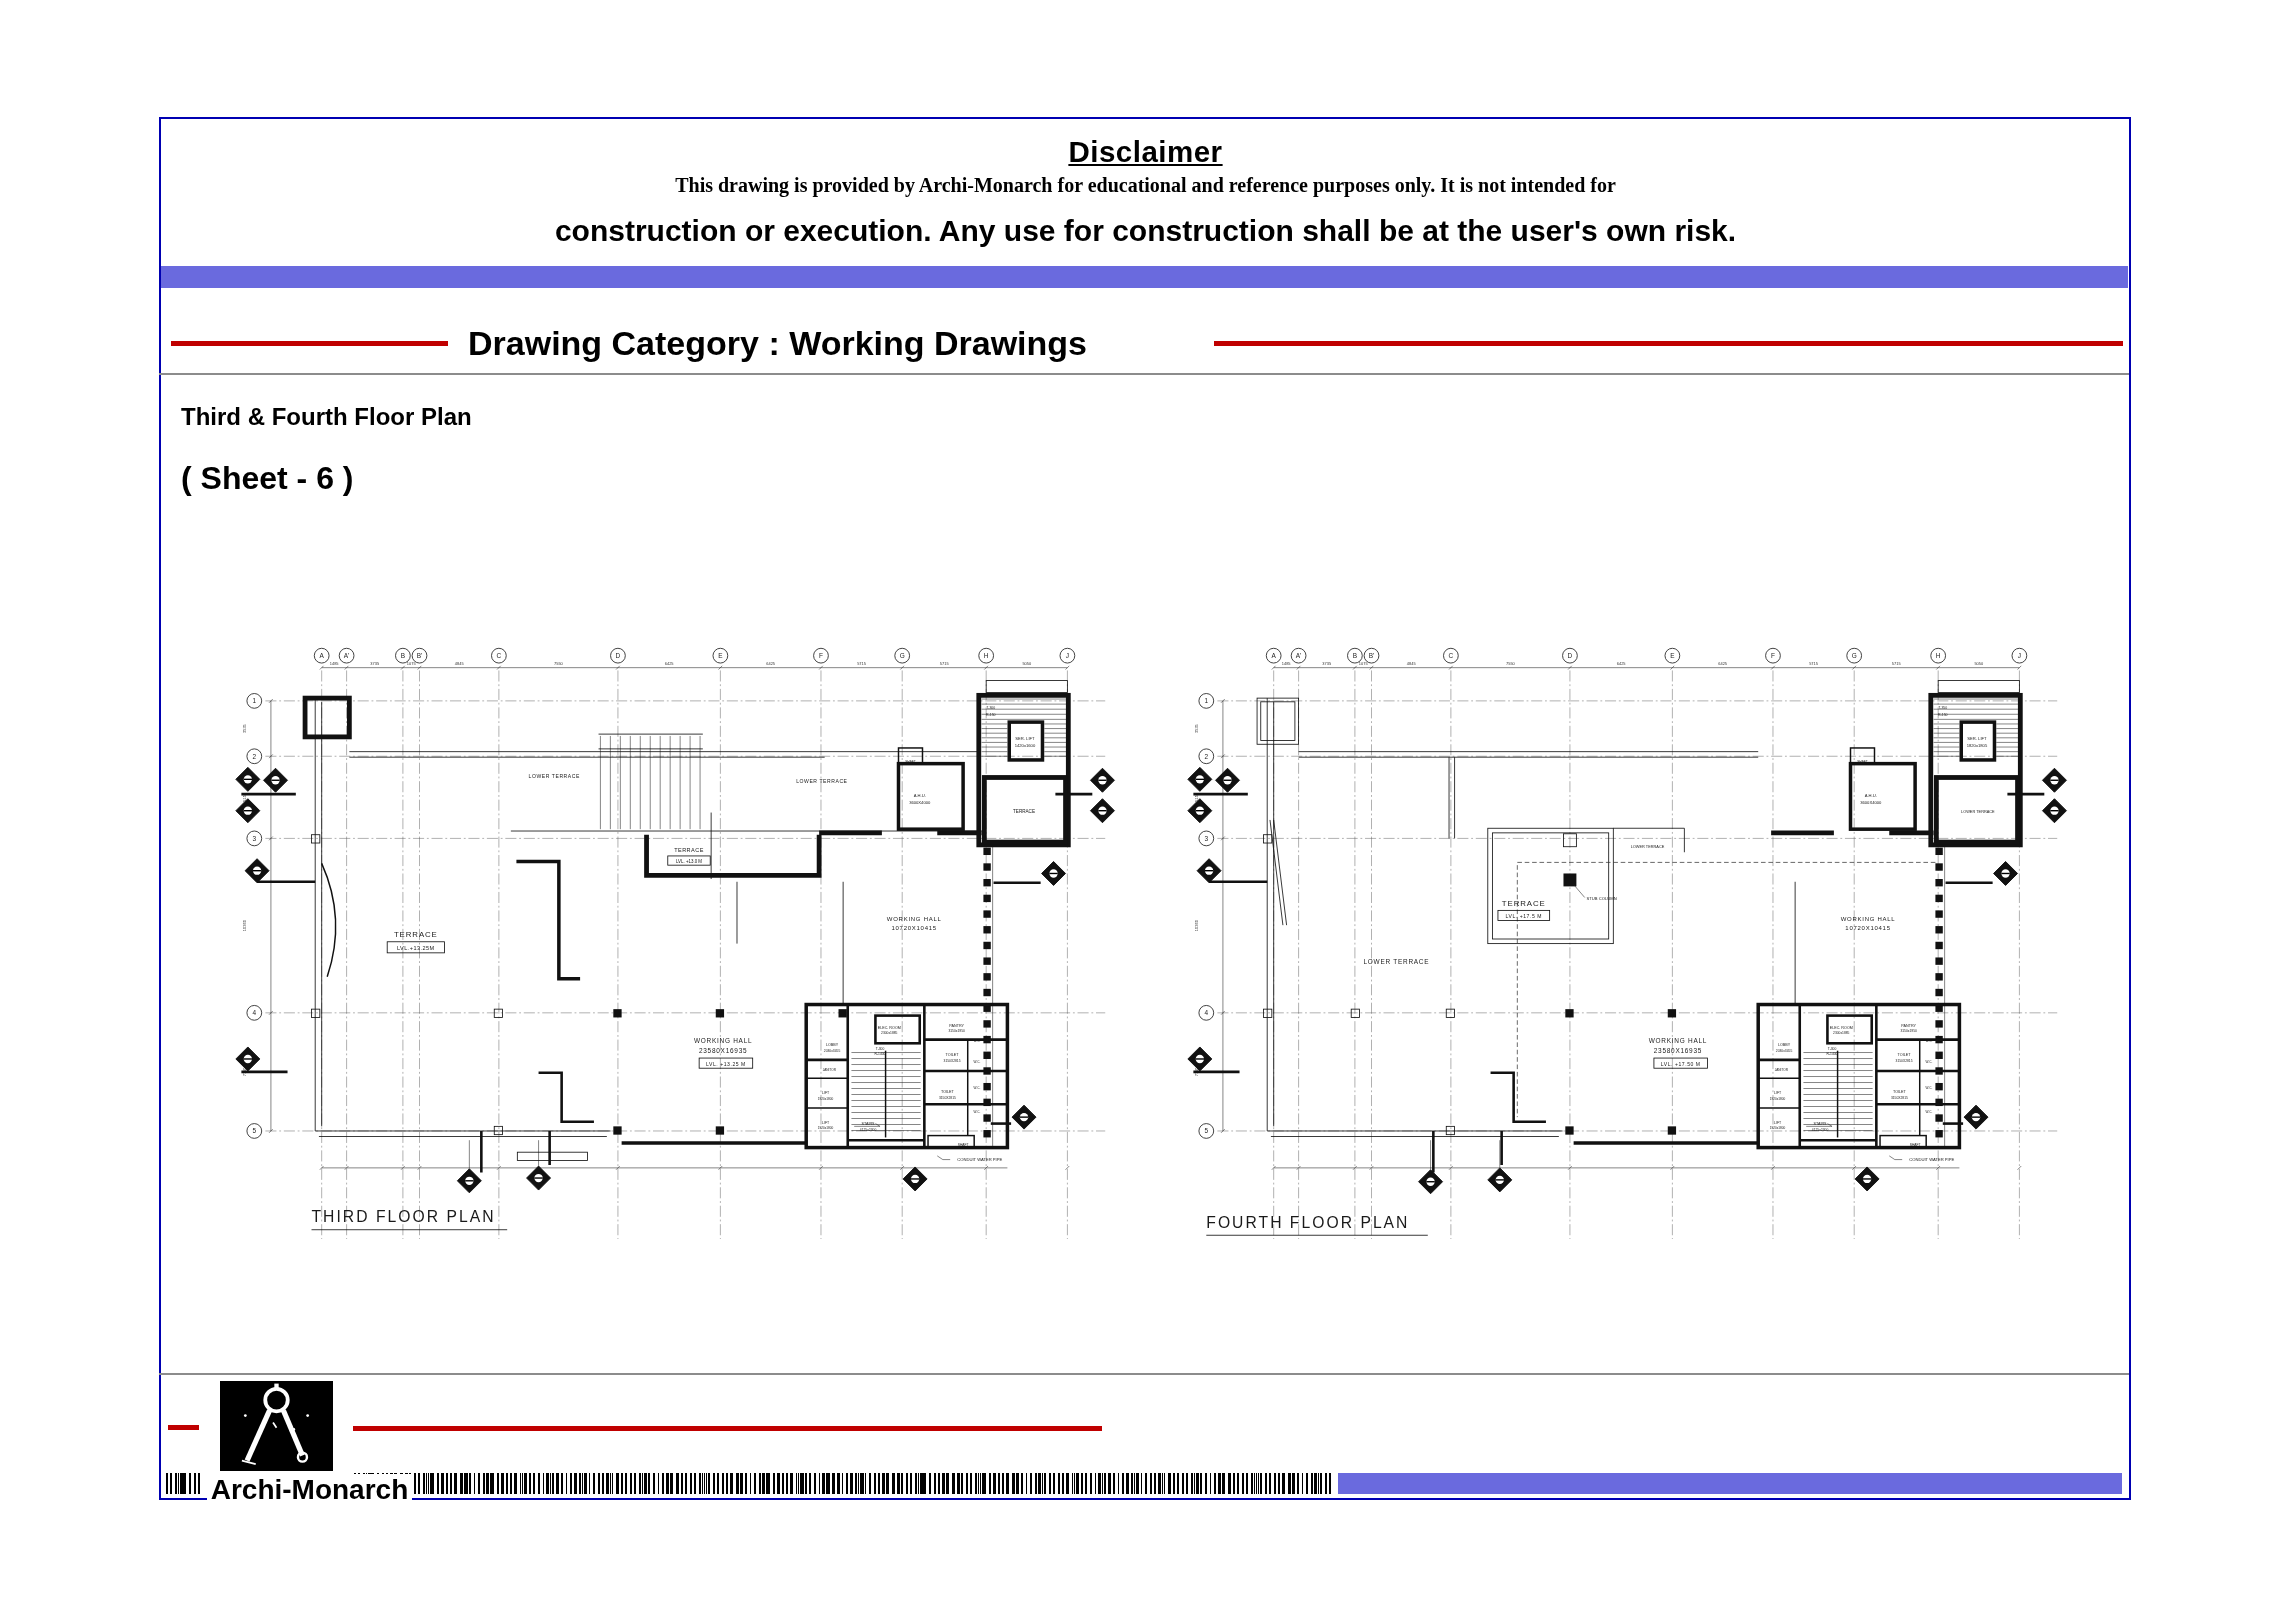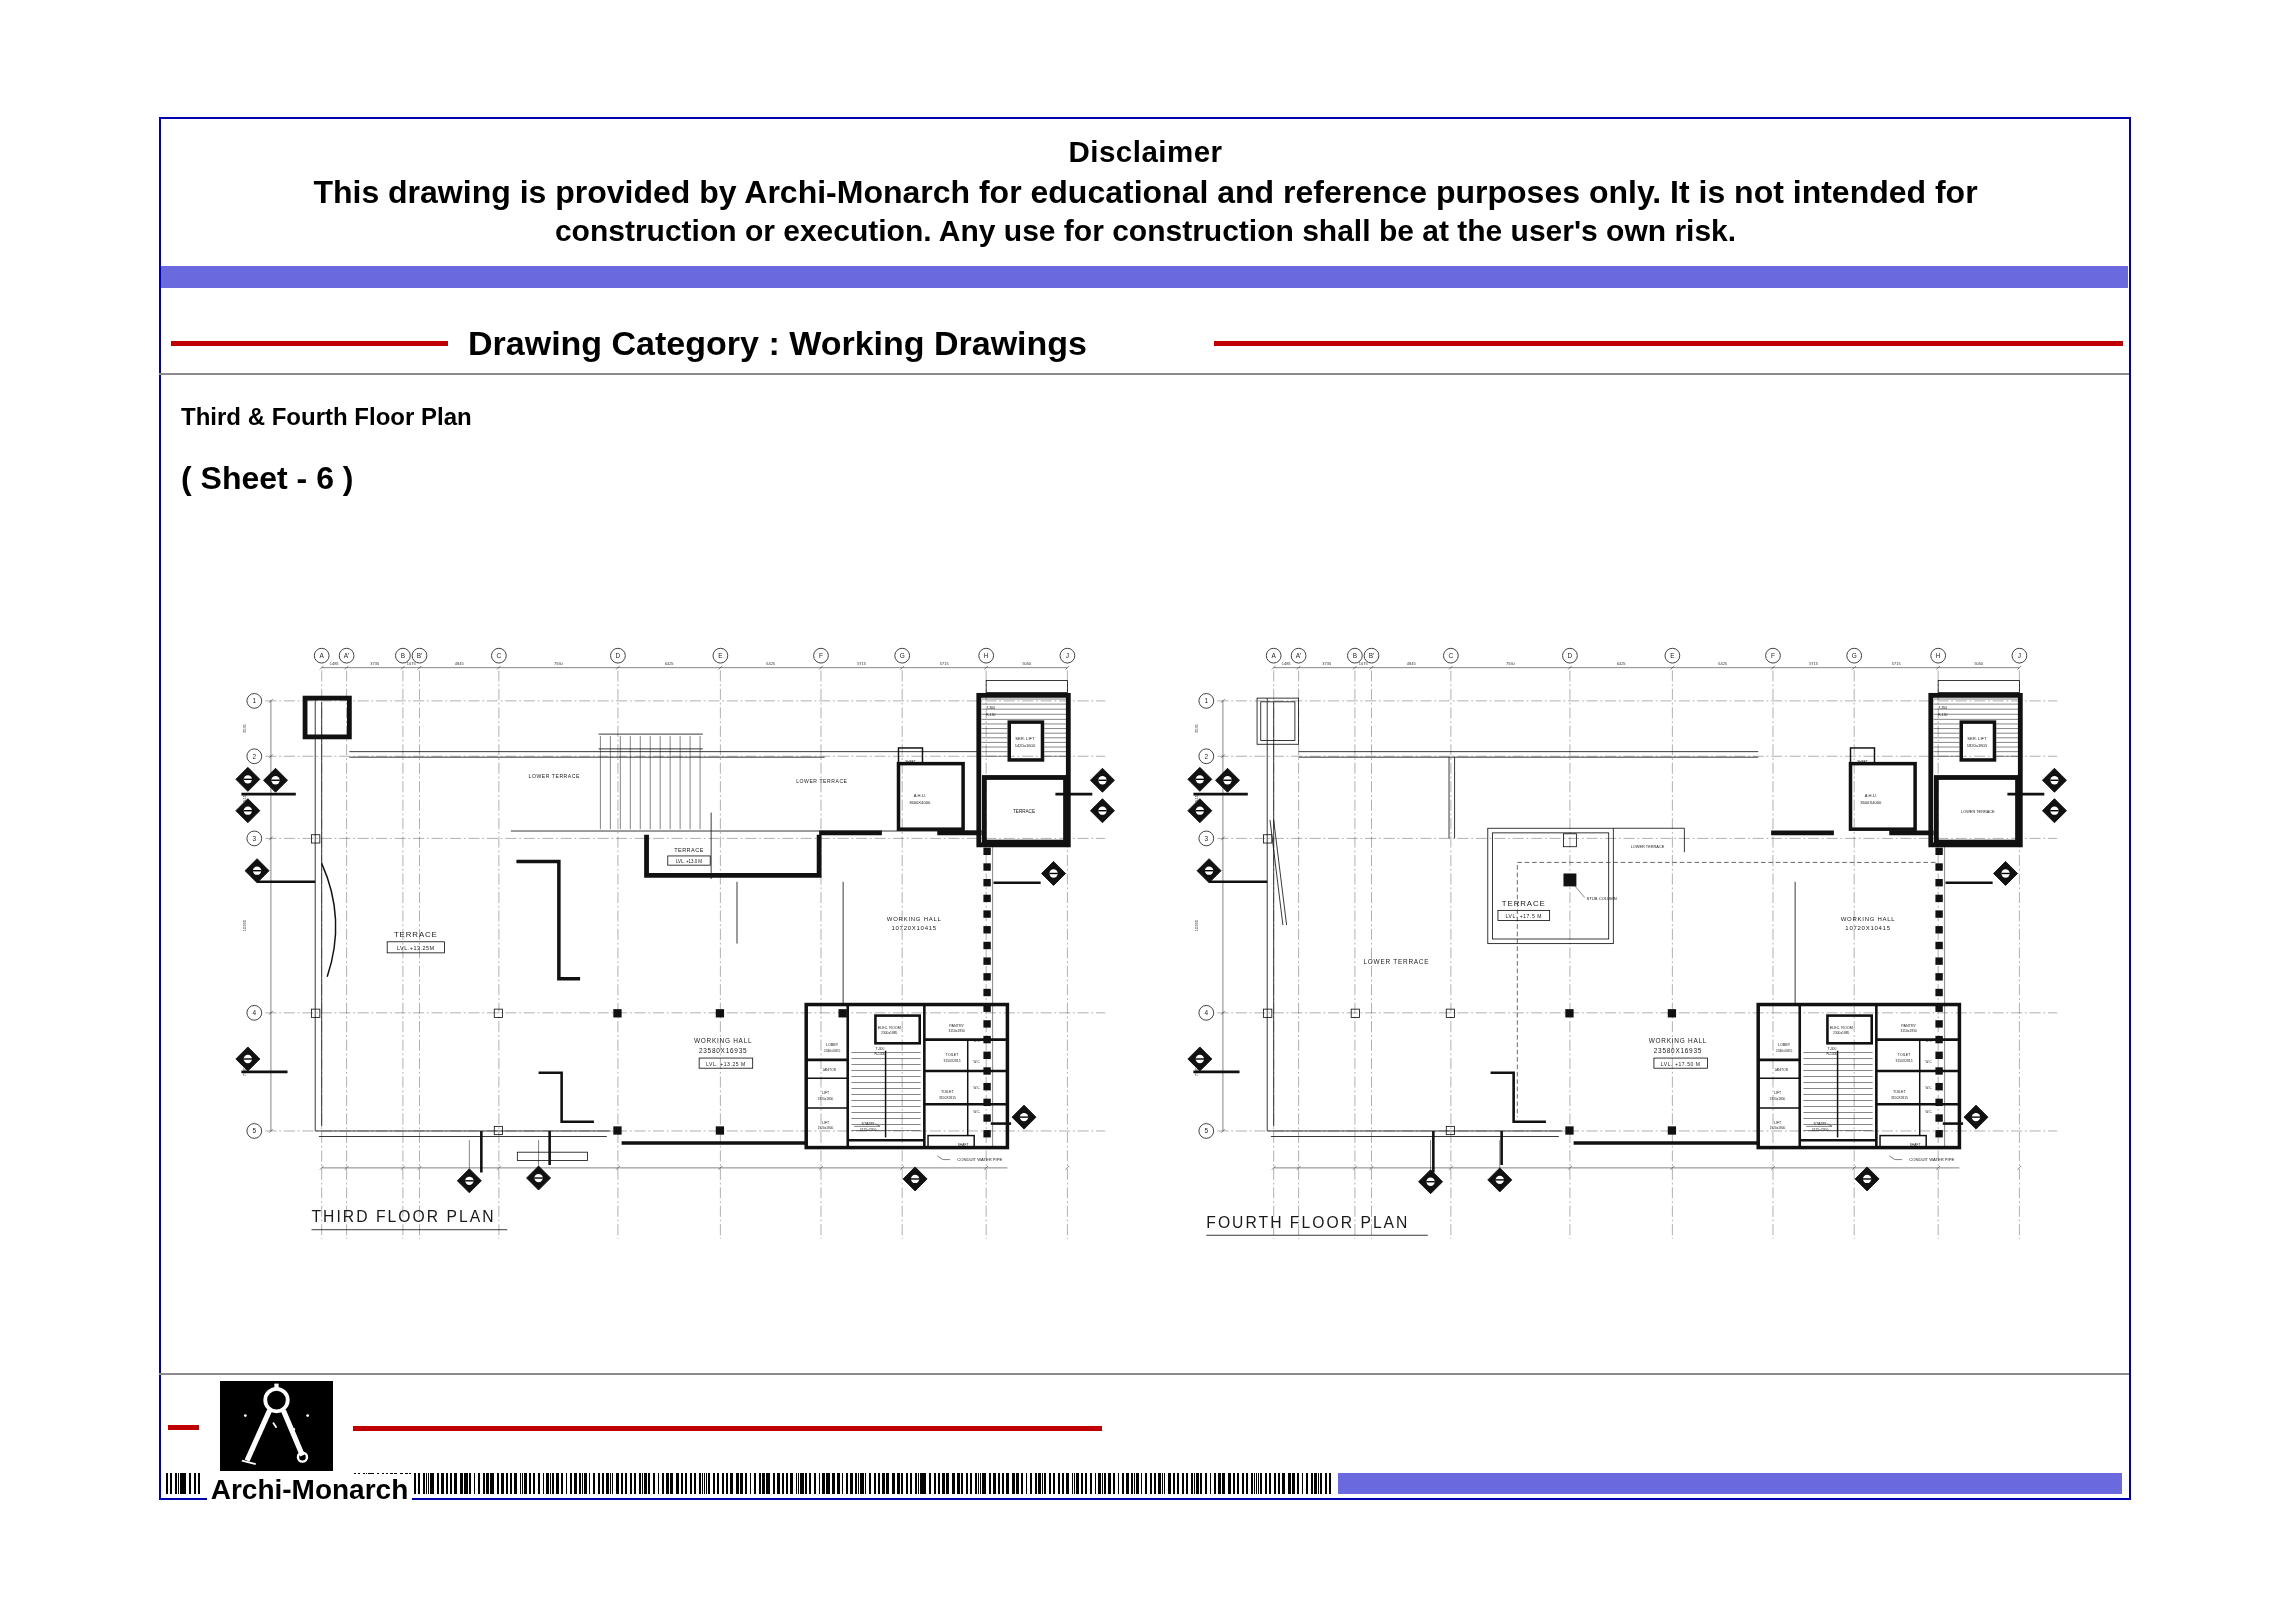--- a/index.html
+++ b/index.html
@@ -3,22 +3,22 @@
 <meta charset="utf-8">
 <style>
   html,body{margin:0;padding:0;background:#fff;}
   .page{position:relative;width:2290px;height:1619px;background:#fff;overflow:hidden;
         font-family:"Liberation Sans",sans-serif;color:#000;}
   .abs{position:absolute;}
   .sheet-border{left:159px;top:117px;width:1968px;height:1379px;border:2.8px solid #0000b2;}
   .c{text-align:center;}
   .b{font-weight:bold;}
   .disclaimer-title{left:159px;top:135px;width:1973px;font-size:29.5px;letter-spacing:0.5px;}
-  .disclaimer-title span{}
-  .disc-line1{left:159px;top:174px;width:1973px;font-size:32px;}
+  .disclaimer-title span{text-decoration:underline;}
+  .disc-line1{left:159px;top:174px;width:1973px;font-size:20px;font-family:Liberation Serif, serif;}
   .disc-line2{left:159px;top:214px;width:1973px;font-size:30px;}
   .band{left:161px;top:266px;width:1967px;height:22px;background:#6a6ade;}
   .cat-text{left:468px;top:324px;font-size:34px;}
   .redline{background:#c00000;height:4.6px;}
   .rule{background:#8c8c8c;height:1.8px;}
   .head1{left:181px;top:403px;font-size:24px;}
   .head2{left:181px;top:460px;font-size:32px;}
   .plan{position:absolute;}
   .logo{left:220px;top:1381px;width:113px;height:90px;background:#000;}
   .sheet-title{top:1408px;right:167px;font-size:33px;white-space:nowrap;}

